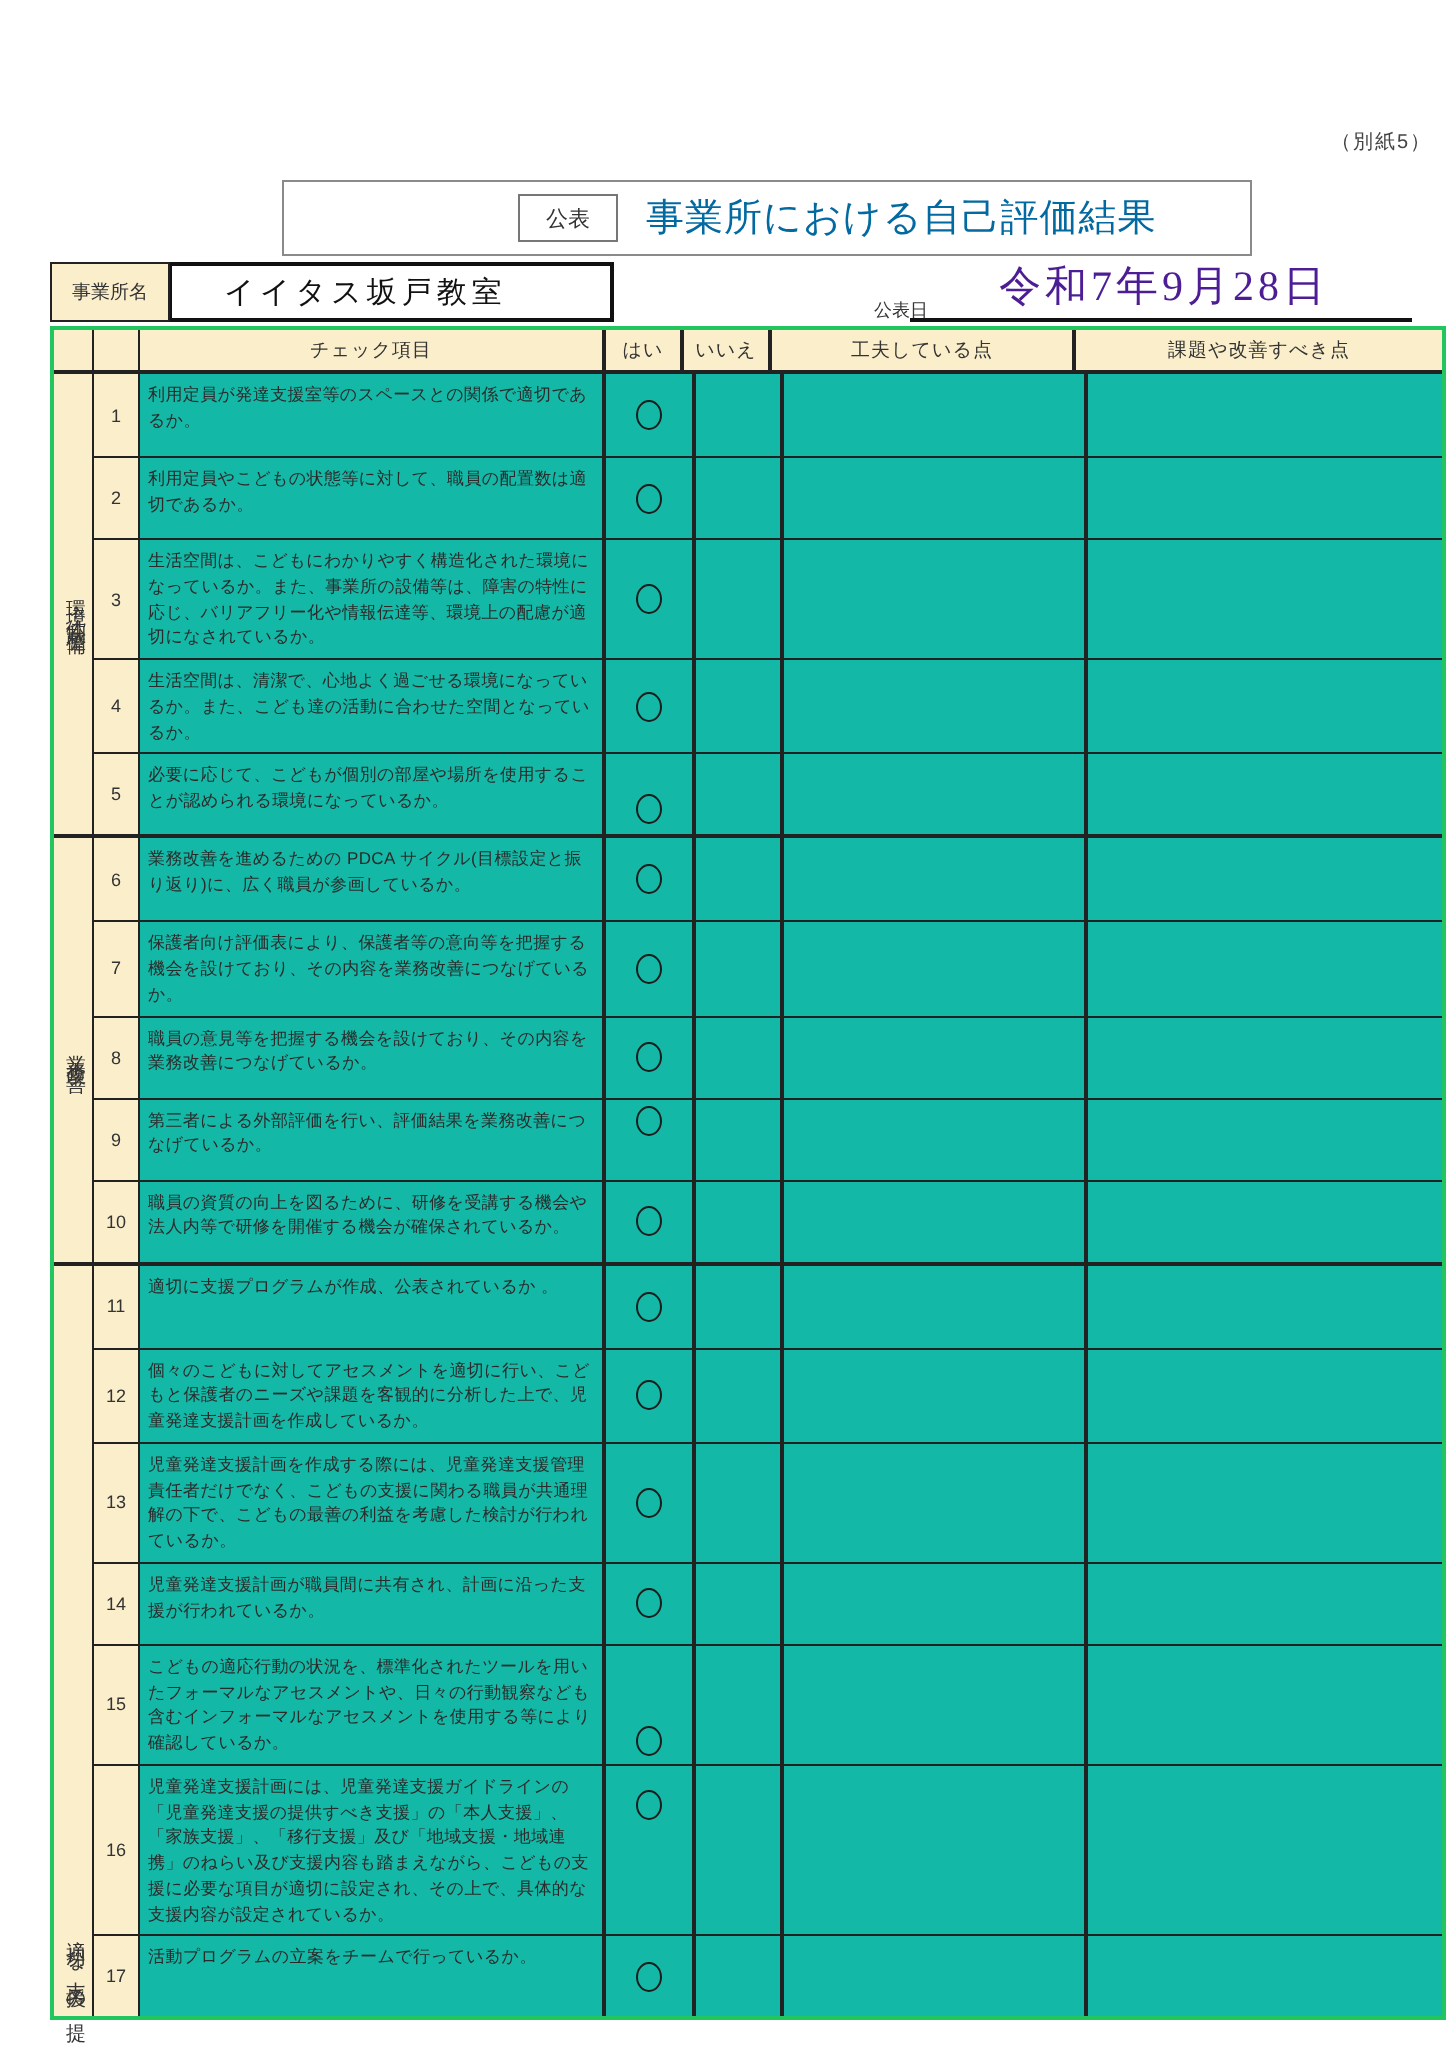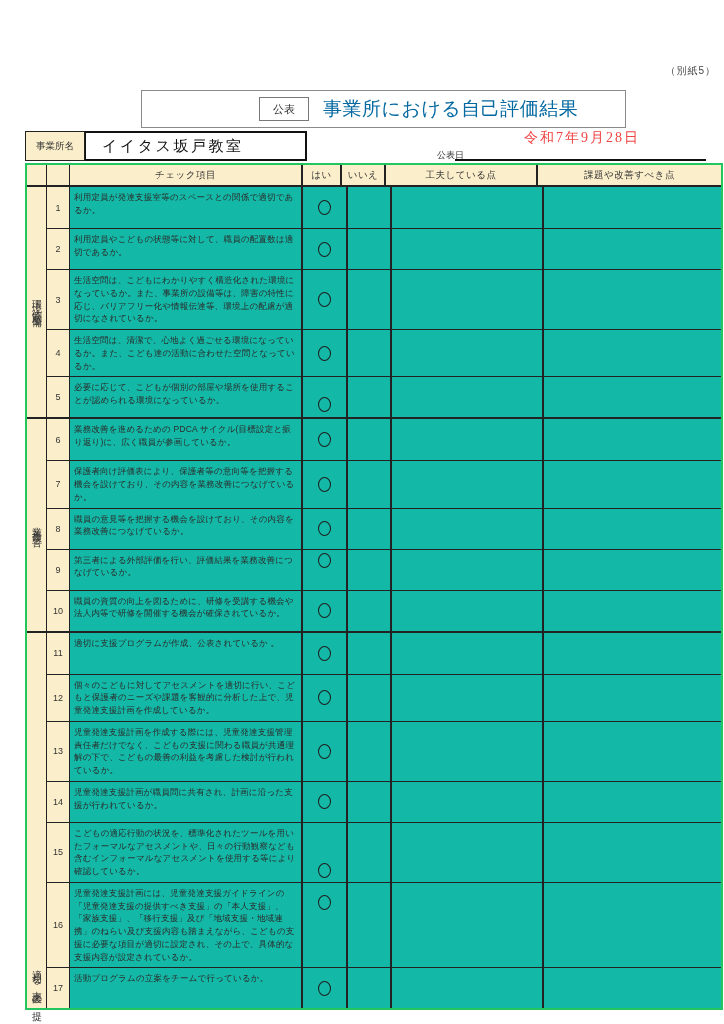--- a/index.html
+++ b/index.html
@@ -22,29 +22,29 @@
   }
   #page-title { margin-left:14px; font-size:19px; color:#0369a1; letter-spacing:0.5px; }
   
   #office-row { position:absolute; left:25px; top:131px; display:flex; }
   #office-label {
     width:60px; height:30px; background:#fbeecb; border:1px solid #222;
     display:flex; align-items:center; justify-content:center; font-size:9.5px; color:#333;
   }
   #office-name-box {
     width:222px; height:30px; border:2px solid #111; border-left:1px solid #111;
-    display:flex; align-items:center; padding-left:16px; font-size:15px;
+    display:flex; align-items:center; padding-left:26px; font-size:15px;
     letter-spacing:2.5px; color:#111; font-weight:500;
   }
   
   #publish-date-label { position:absolute; left:437px; top:149px; font-size:9px; color:#333; }
   #publish-date {
     position:absolute; left:458px; top:129px; width:248px; text-align:center;
     font-family:"Liberation Serif","DejaVu Serif",serif;
-    font-size:14px; letter-spacing:2px; color:#ef4444;
+    font-size:21px; letter-spacing:2px; color:#4c1d95;
   }
   #date-underline { position:absolute; left:455px; top:159px; width:251px; border-top:2px solid #111; }
   
   #evaluation-table {
     position:absolute; left:25px; top:163px; width:698px;
     border:2px solid #22c55e; background:#14b8a6; font-size:8.5px;
   }
   .hrow { display:flex; background:#fbeecb; border-bottom:2px solid #222; height:22px; }
   .hcell {
     display:flex; align-items:center; justify-content:center;

